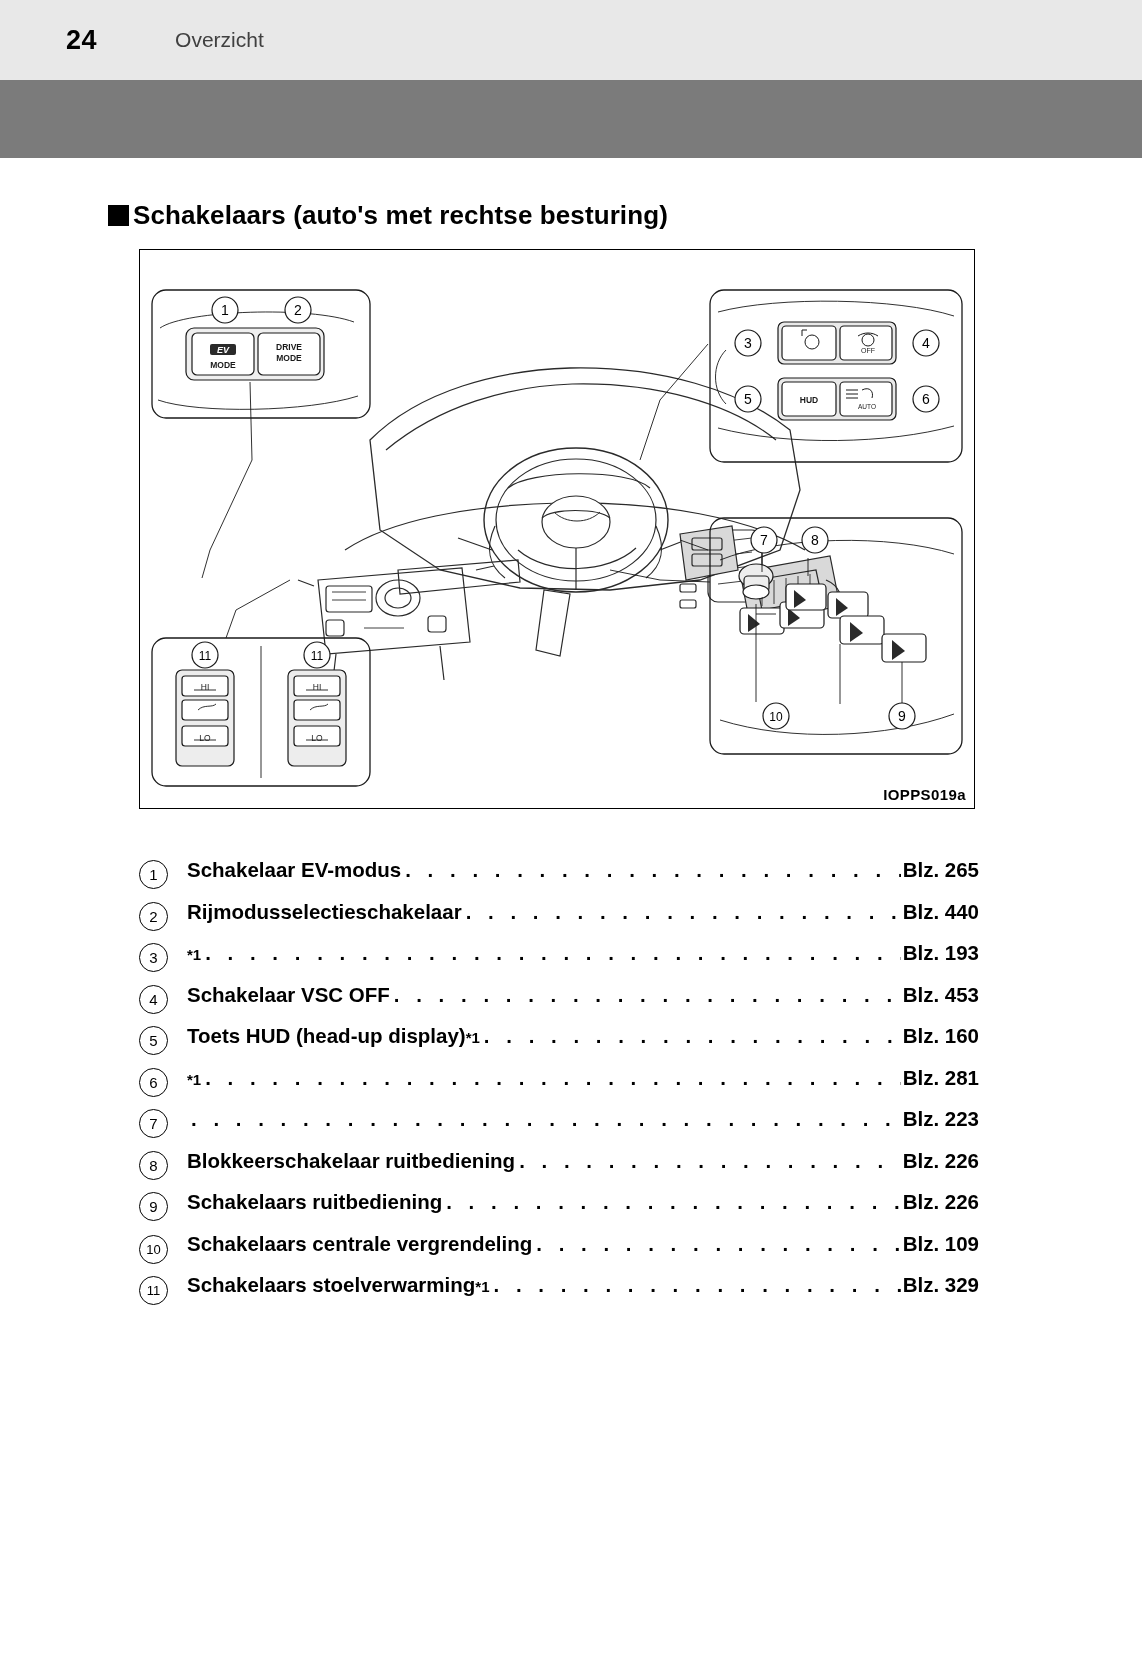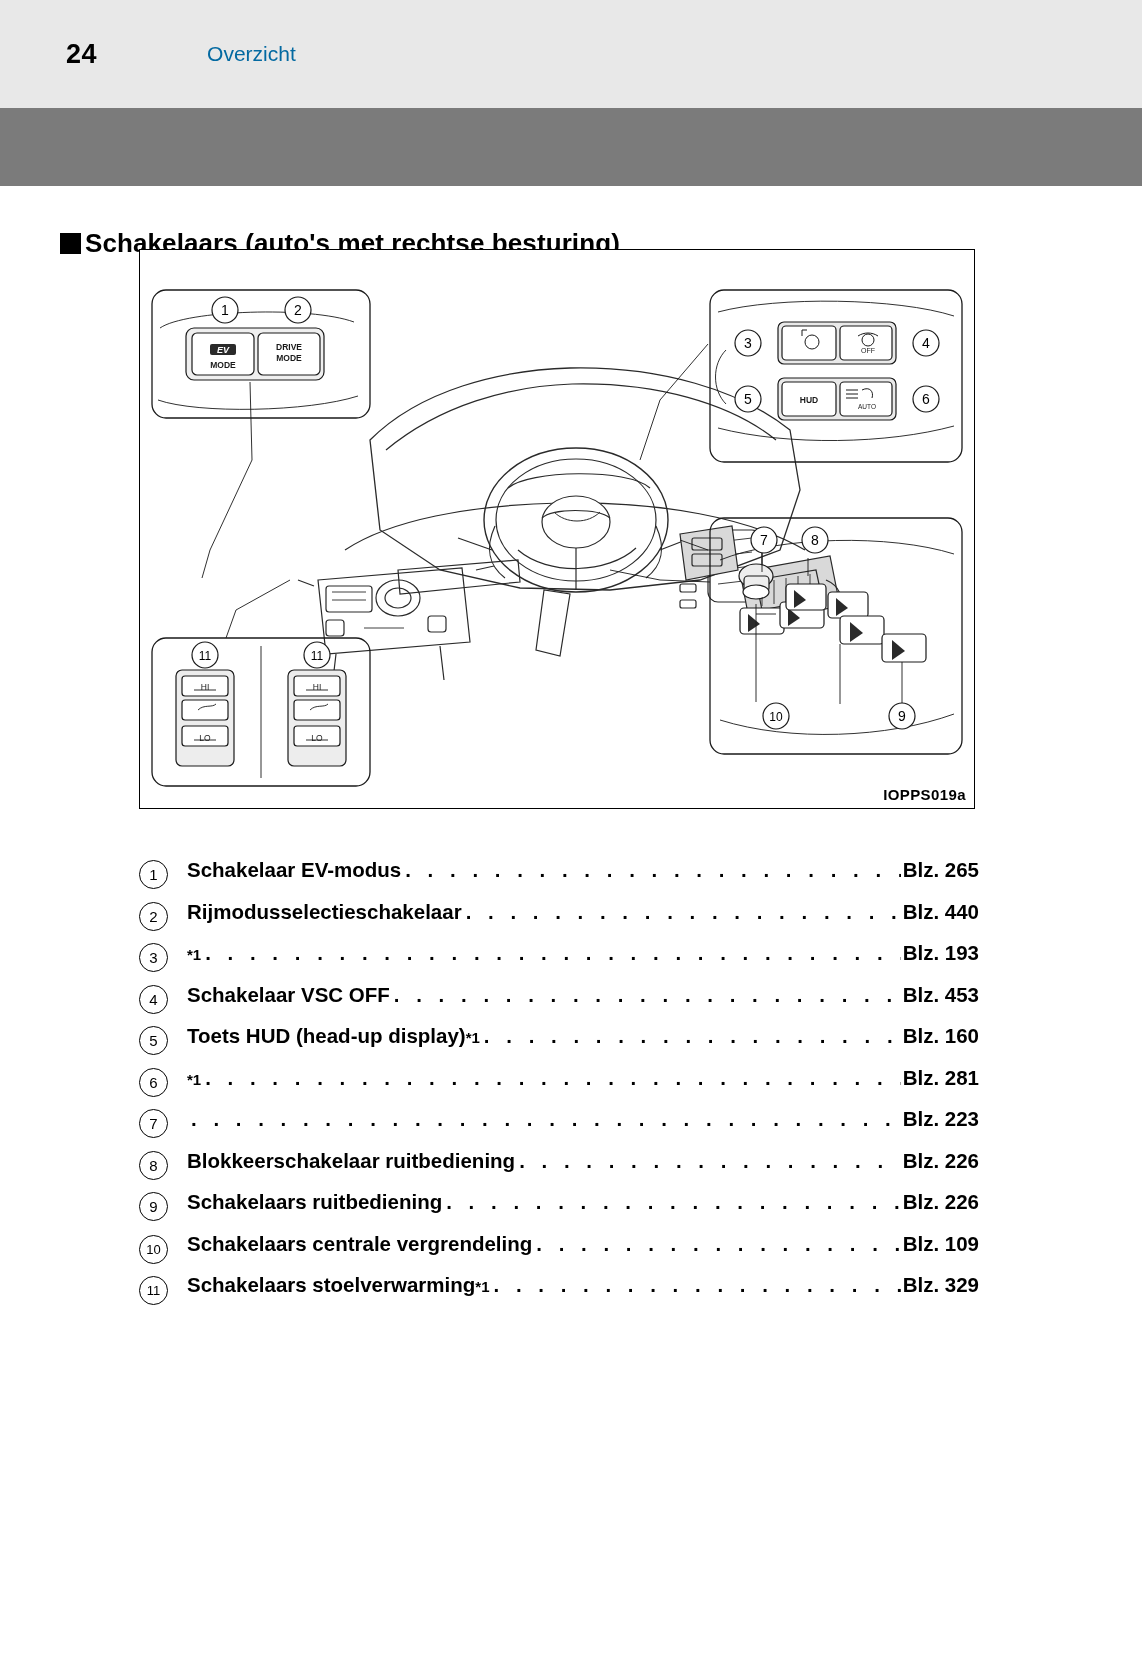--- a/index.html
+++ b/index.html
@@ -11,47 +11,47 @@
     width: 1142px;
     height: 1654px;
     font-family: "Liberation Sans", sans-serif;
     color: #000;
     position: relative;
     overflow: hidden;
   }
 
   
   .page-header {
-    height: 108px;
+    height: 80px;
     background: #e8e8e8;
     display: flex;
     align-items: center;
     padding-left: 66px;
     box-sizing: border-box;
   }
   .page-number {
     font-size: 27px;
     font-weight: bold;
     letter-spacing: 0.5px;
   }
   .header-title {
     font-size: 21px;
-    margin-left: 110px;
-    color: #0369a1;
+    margin-left: 78px;
+    color: #404040;
   }
   .grey-band {
     height: 78px;
     background: #7b7b7b;
   }
 
   
   .section-title-row {
     display: flex;
     align-items: center;
-    margin: 42px 0 0 60px;
+    margin: 42px 0 0 108px;
   }
   .section-bullet {
     width: 21px;
     height: 21px;
     background: #000;
     display: inline-block;
     margin-right: 4px;
   }
   .section-title {
     font-size: 26px;

